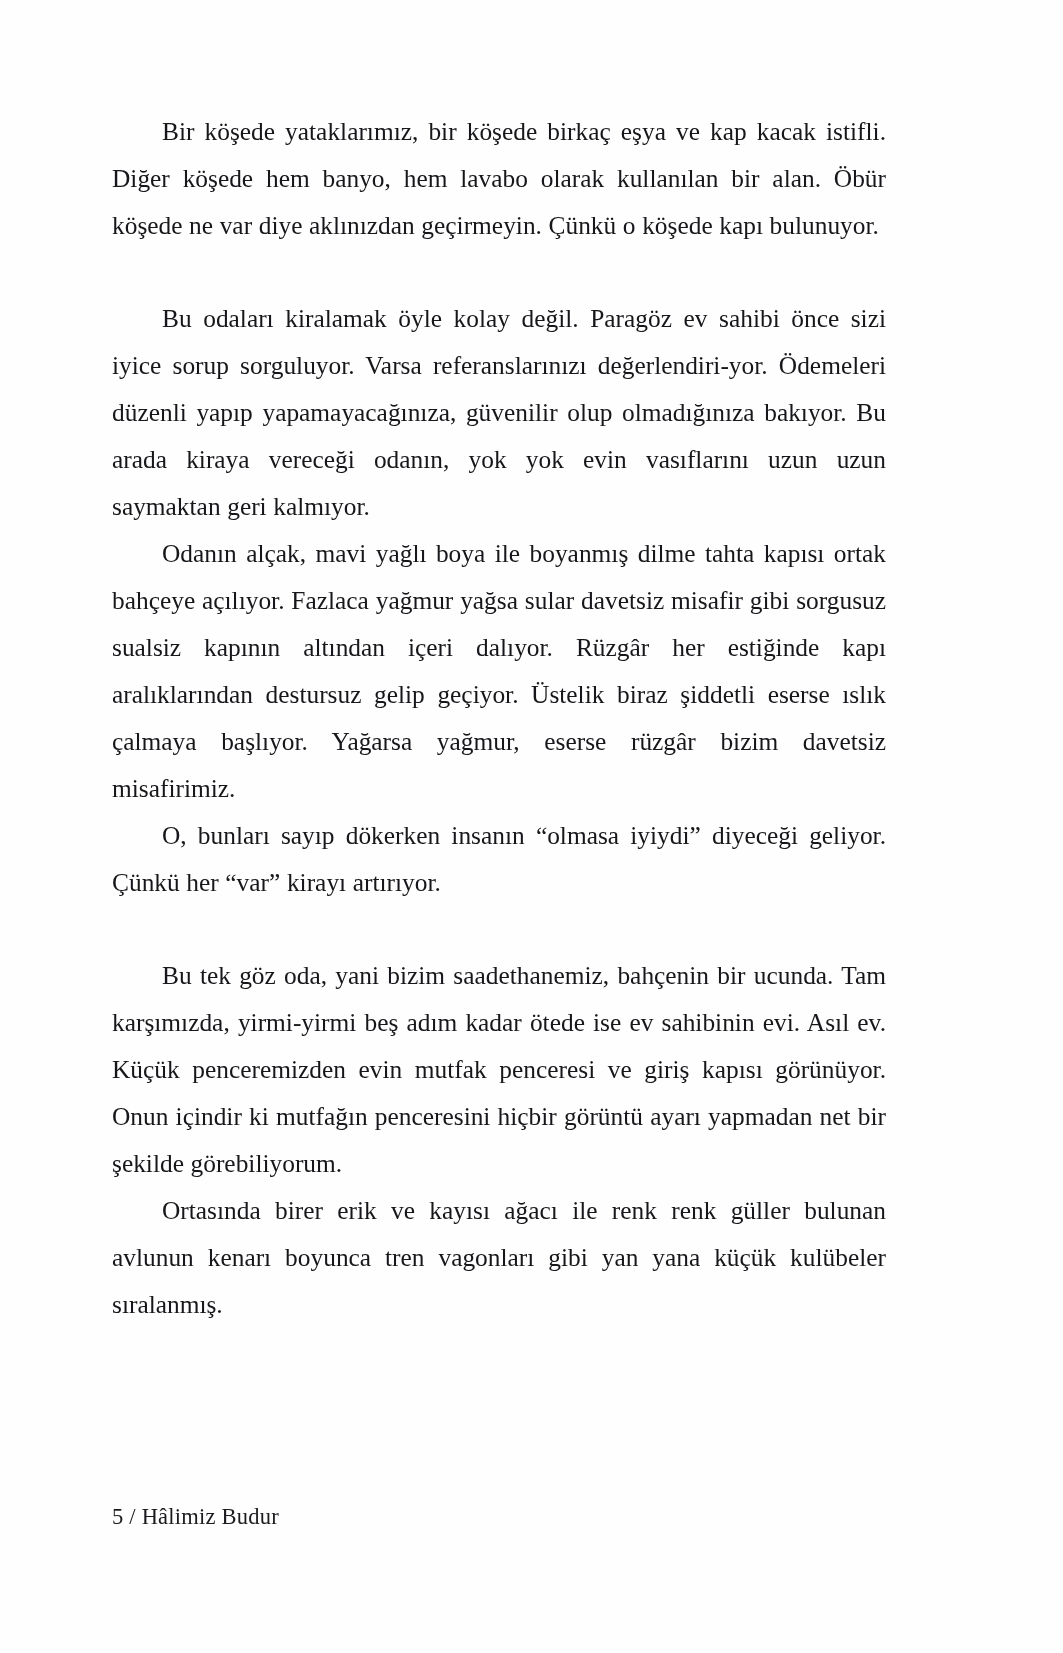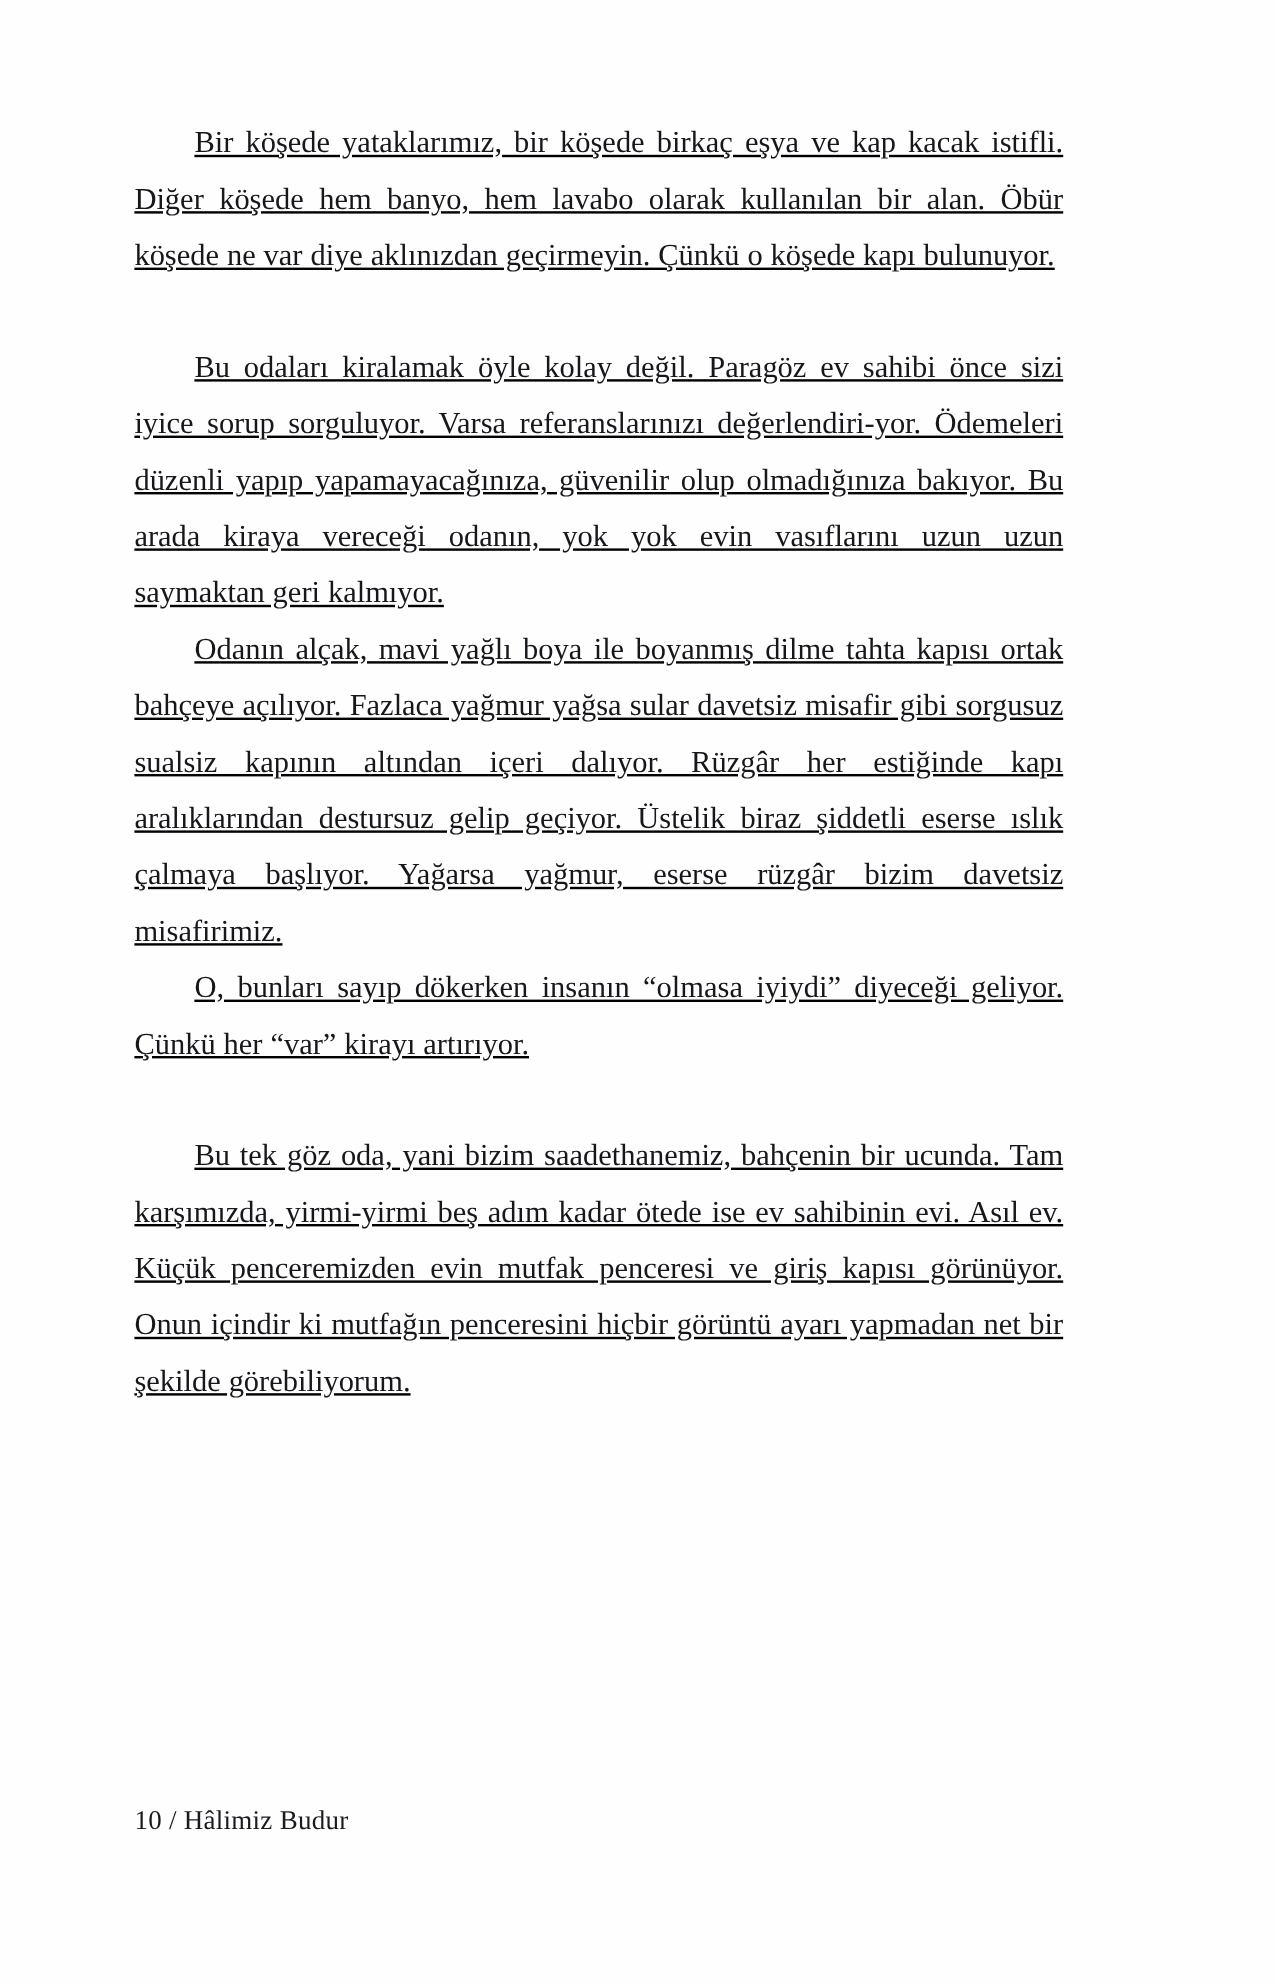--- a/index.html
+++ b/index.html
@@ -14,23 +14,22 @@
     height: 1653px;
     margin: 0 auto;
     background: #fefefe;
     box-sizing: border-box;
     overflow: hidden;
   }
 
   .text-column {
     position: absolute;
     left: 112px;
-    top: 96px;
+    top: 108px;
     width: 774px;
-    text-decoration: underline;
   }
 
   .para {
     font-family: "Liberation Serif", "DejaVu Serif", serif;
     font-size: 25.4px;
     line-height: 47px;
     color: #17161a;
     text-align: justify;
     text-justify: inter-word;
     margin: 0;
@@ -70,18 +69,19 @@
 
     <p class="para indent gap-md">Bu odaları kiralamak öyle kolay değil. Paragöz ev sahibi önce sizi iyice sorup sorguluyor. Varsa referanslarınızı değerlendiri-yor. Ödemeleri düzenli yapıp yapamayacağınıza, güvenilir olup olmadığınıza bakıyor. Bu arada kiraya vereceği odanın, yok yok evin vasıflarını uzun uzun saymaktan geri kalmıyor.</p>
 
     <p class="para indent gap-sm">Odanın alçak, mavi yağlı boya ile boyanmış dilme tahta kapısı ortak bahçeye açılıyor. Fazlaca yağmur yağsa sular davetsiz misafir gibi sorgusuz sualsiz kapının altından içeri dalıyor. Rüzgâr her estiğinde kapı aralıklarından destursuz gelip geçiyor. Üstelik biraz şiddetli eserse ıslık çalmaya başlıyor. Yağarsa yağmur, eserse rüzgâr bizim davetsiz misafirimiz.</p>
 
 
     <p class="para indent gap-sm">O, bunları sayıp dökerken insanın “olmasa iyiydi” diyeceği geliyor. Çünkü her “var” kirayı artırıyor.</p>
 
     <p class="para indent gap-md">Bu tek göz oda, yani bizim saadethanemiz, bahçenin bir ucunda. Tam karşımızda, yirmi-yirmi beş adım kadar ötede ise ev sahibinin evi. Asıl ev. Küçük penceremizden evin mutfak penceresi ve giriş kapısı görünüyor. Onun içindir ki mutfağın penceresini hiçbir görüntü ayarı yapmadan net bir şekilde görebiliyorum.</p>
 
+    <p class="para indent gap-sm">Ortasında birer erik ve kayısı ağacı ile renk renk güller bulunan avlunun kenarı boyunca tren vagonları gibi yan yana küçük kulübeler sıralanmış.</p>
 
   </div>
 
-  <div class="footer">10 / Hâlimiz Budur</div>
+  <div class="footer">5 / Hâlimiz Budur</div>
 
 </div>
 
 </body></html>

